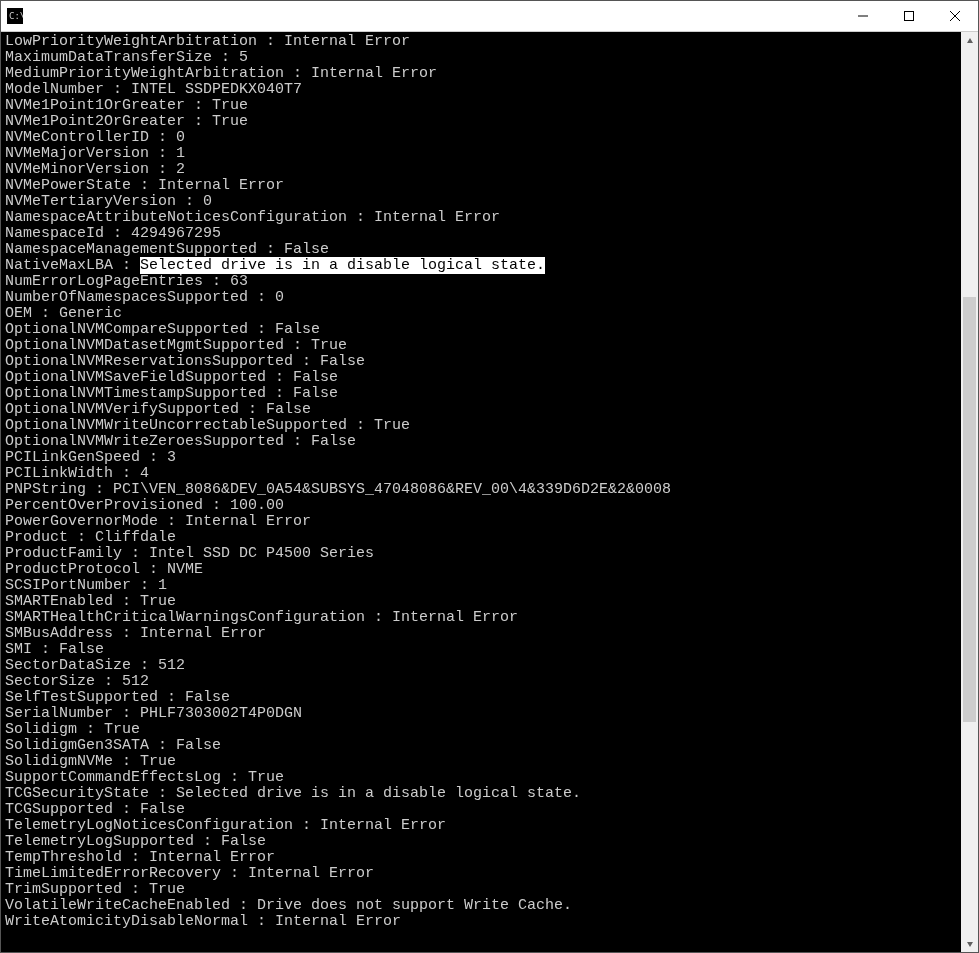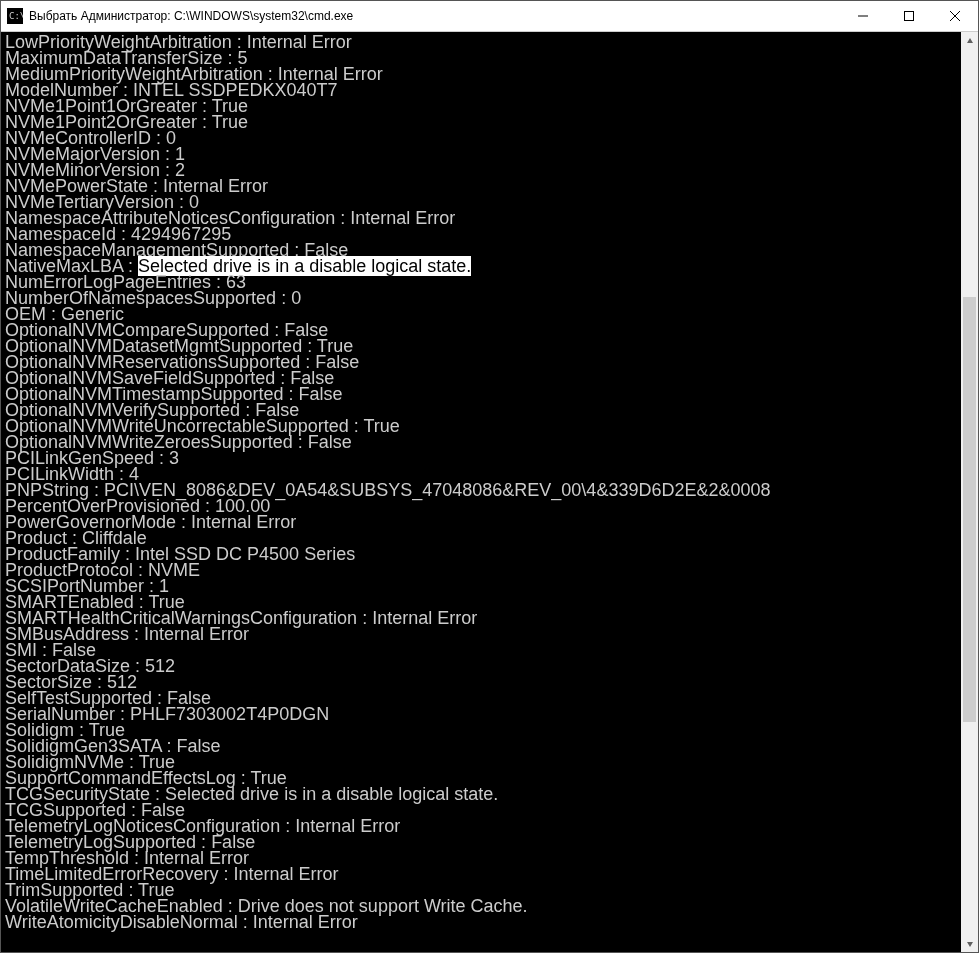--- a/index.html
+++ b/index.html
@@ -60,22 +60,22 @@
   .console-area {
     flex: 1;
     display: flex;
     flex-direction: row;
     min-height: 0;
   }
   .console {
     flex: 1;
     background: #000;
     color: #cccccc;
-    font-family: Liberation Sans, sans-serif;
-    font-size: 18px;
+    font-family: Liberation Mono, monospace;
+    font-size: 15px;
     line-height: 16px;
     padding: 2px 4px;
     white-space: pre;
     overflow: hidden;
   }
   .scrollbar {
     width: 17px;
     background: #f0f0f0;
     display: flex;
     flex-direction: column;
@@ -115,21 +115,20 @@
 
 <div class="window">
   <div class="titlebar">
     <div class="titlebar-left">
       <span class="titlebar-icon">
         <svg width="16" height="16" viewBox="0 0 16 16">
           <rect x="0" y="0" width="16" height="16" fill="#000"></rect>
           <text x="2" y="11" font-family="Consolas,monospace" font-size="9" fill="#ccc">C:\</text>
         </svg>
       </span>
-      <span>Выбрать Администратор: C:\WINDOWS\system32\cmd.exe</span>
     </div>
     <div class="titlebar-controls">
       <div class="tb-btn">
         <svg width="10" height="10" viewBox="0 0 10 10">
             <line x1="0" y1="5" x2="10" y2="5" stroke="#000" stroke-width="1"></line>
           </svg>
       </div>
       <div class="tb-btn">
         <svg width="10" height="10" viewBox="0 0 10 10">
             <rect x="0.5" y="0.5" width="9" height="9" fill="none" stroke="#000" stroke-width="1"></rect>

